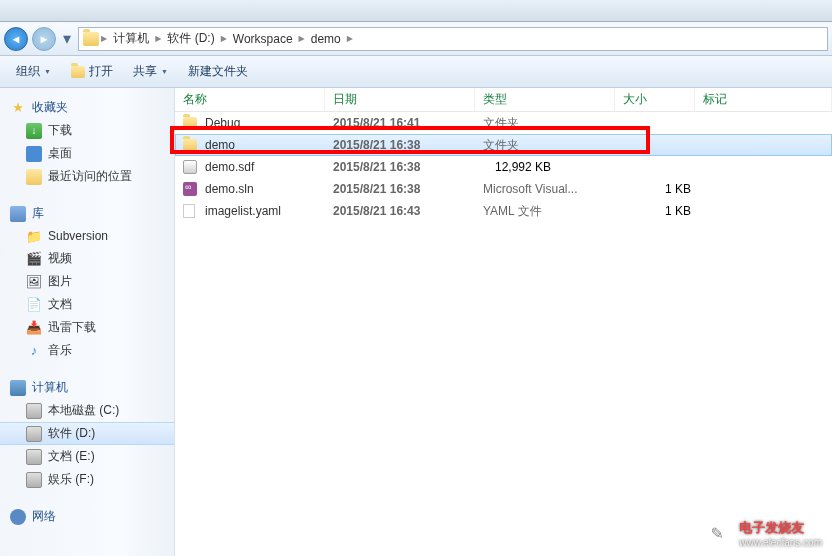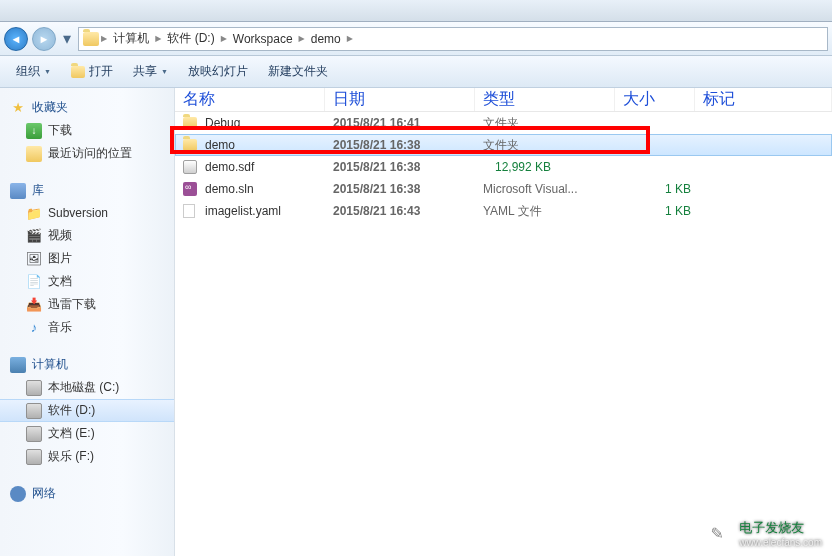--- a/index.html
+++ b/index.html
@@ -38,44 +38,44 @@
     .ico-dl { background: linear-gradient(#6bc86b,#3a9e3a); color:#fff; border-radius:2px; font-size:10px; }
     .ico-desk { background: #4a8cd4; border-radius: 2px; }
     .ico-recent { background: linear-gradient(#ffe9a8,#f0c860); border-radius:2px; }
     .ico-lib { background: linear-gradient(#8ab4e8,#5a8ac4); border-radius: 2px; }
     .ico-drive { background: linear-gradient(#e0e0e0,#b0b0b0); border-radius: 2px; border:1px solid #909090; }
     .ico-comp { background: linear-gradient(#7ab0e0,#4a80b0); border-radius:2px; }
     .ico-net { background: #5a8ac4; border-radius: 50%; }
     
     
     .content { flex: 1; background: #fff; position: relative; }
-    .col-headers { height: 24px; border-bottom: 1px solid #e8e8e8; display: flex; font-size: 16px; color: #1d4ed8; }
+    .col-headers { height: 24px; border-bottom: 1px solid #e8e8e8; display: flex; font-size: 12px; color: #15803d; }
     .col-h { padding: 4px 8px; border-right: 1px solid #f0f0f0; cursor: pointer; display: flex; align-items: center; }
     .col-name { width: 150px; }
     .col-date { width: 150px; }
     .col-type { width: 140px; }
     .col-size { width: 80px; }
     .col-tag { flex: 1; }
     
     .file-list { font-size: 12px; color: #333; }
     .file-row { height: 22px; display: flex; align-items: center; padding-left: 8px; cursor: pointer; }
     .file-row.selected { background: linear-gradient(#e6f2ff, #cde6ff); border: 1px solid #9ac8f0; padding-left: 7px; }
     .f-ico { width: 18px; display: flex; align-items: center; }
     .f-name { width: 132px; padding-left: 4px; }
     .f-date { width: 150px; color: #666; font-weight: bold; }
     .f-type { width: 140px; color: #666; white-space: nowrap; overflow: hidden; text-overflow: ellipsis; }
-    .f-size { width: 80px; color: #15803d; text-align: right; padding-right: 12px; }
+    .f-size { width: 80px; color: #000000; text-align: right; padding-right: 12px; }
     
     
     .highlight-box { position: absolute; border: 4px solid #ff0000; pointer-events: none; top: 38px; left: -5px; width: 480px; height: 28px; }
     
     
     .watermark { position: absolute; right: 10px; bottom: 8px; display: flex; align-items: center; gap: 8px; color: #fff; font-size: 13px; }
     .wm-logo { width: 28px; height: 28px; background: #fff; border-radius: 50%; display: flex; align-items: center; justify-content: center; color: #888; font-size: 16px; }
-    .wm-text { color: #15803d; text-shadow: 0 0 3px rgba(0,0,0,0.8); font-weight: normal; }
+    .wm-text { color: #ef4444; text-shadow: 0 0 3px rgba(0,0,0,0.8); font-weight: bold; }
     .wm-url { color: #eee; font-size: 10px; text-shadow: 0 0 3px rgba(0,0,0,0.8); }
     
     .sdf-ico { width:14px; height:14px; background:linear-gradient(#fff,#d0d0d0); border:1px solid #a0a0a0; border-radius:2px; }
     .sln-ico { width:14px; height:14px; background:#9b4f96; border-radius:2px; position:relative; }
     .sln-ico::after { content:'∞'; color:#fff; font-size:9px; position:absolute; top:0; left:2px; }
     .yaml-ico { width:12px; height:14px; background:#fff; border:1px solid #ccc; }
   </style>
 </head>
 <body>
 
@@ -105,34 +105,37 @@
       <span class="dropdown-arrow">▼</span>
     </div>
   <div class="tool-item">
       <span class="folder-ico" style="width:14px;height:12px"></span>
       <span>打开</span>
     </div>
   <div class="tool-item">
       <span>共享</span> 
       <span class="dropdown-arrow">▼</span>
     </div>
-  <div class="tool-item">放映幻灯片</div>
   <div class="tool-item">新建文件夹</div>
 </div>
 
 <div class="main">
   <div class="sidebar">
     <div class="side-group">
       <div class="side-head">
           <span class="ico ico-star">★</span>
           <span>收藏夹</span>
         </div>
       <div class="side-item">
           <span class="ico ico-dl">↓</span>
           <span>下载</span>
+        </div>
+      <div class="side-item">
+          <span class="ico ico-desk"></span>
+          <span>桌面</span>
         </div>
       <div class="side-item">
           <span class="ico ico-recent"></span>
           <span>最近访问的位置</span>
         </div>
     </div>
     <div class="side-group">
       <div class="side-head">
           <span class="ico ico-lib"></span>
           <span>库</span>

